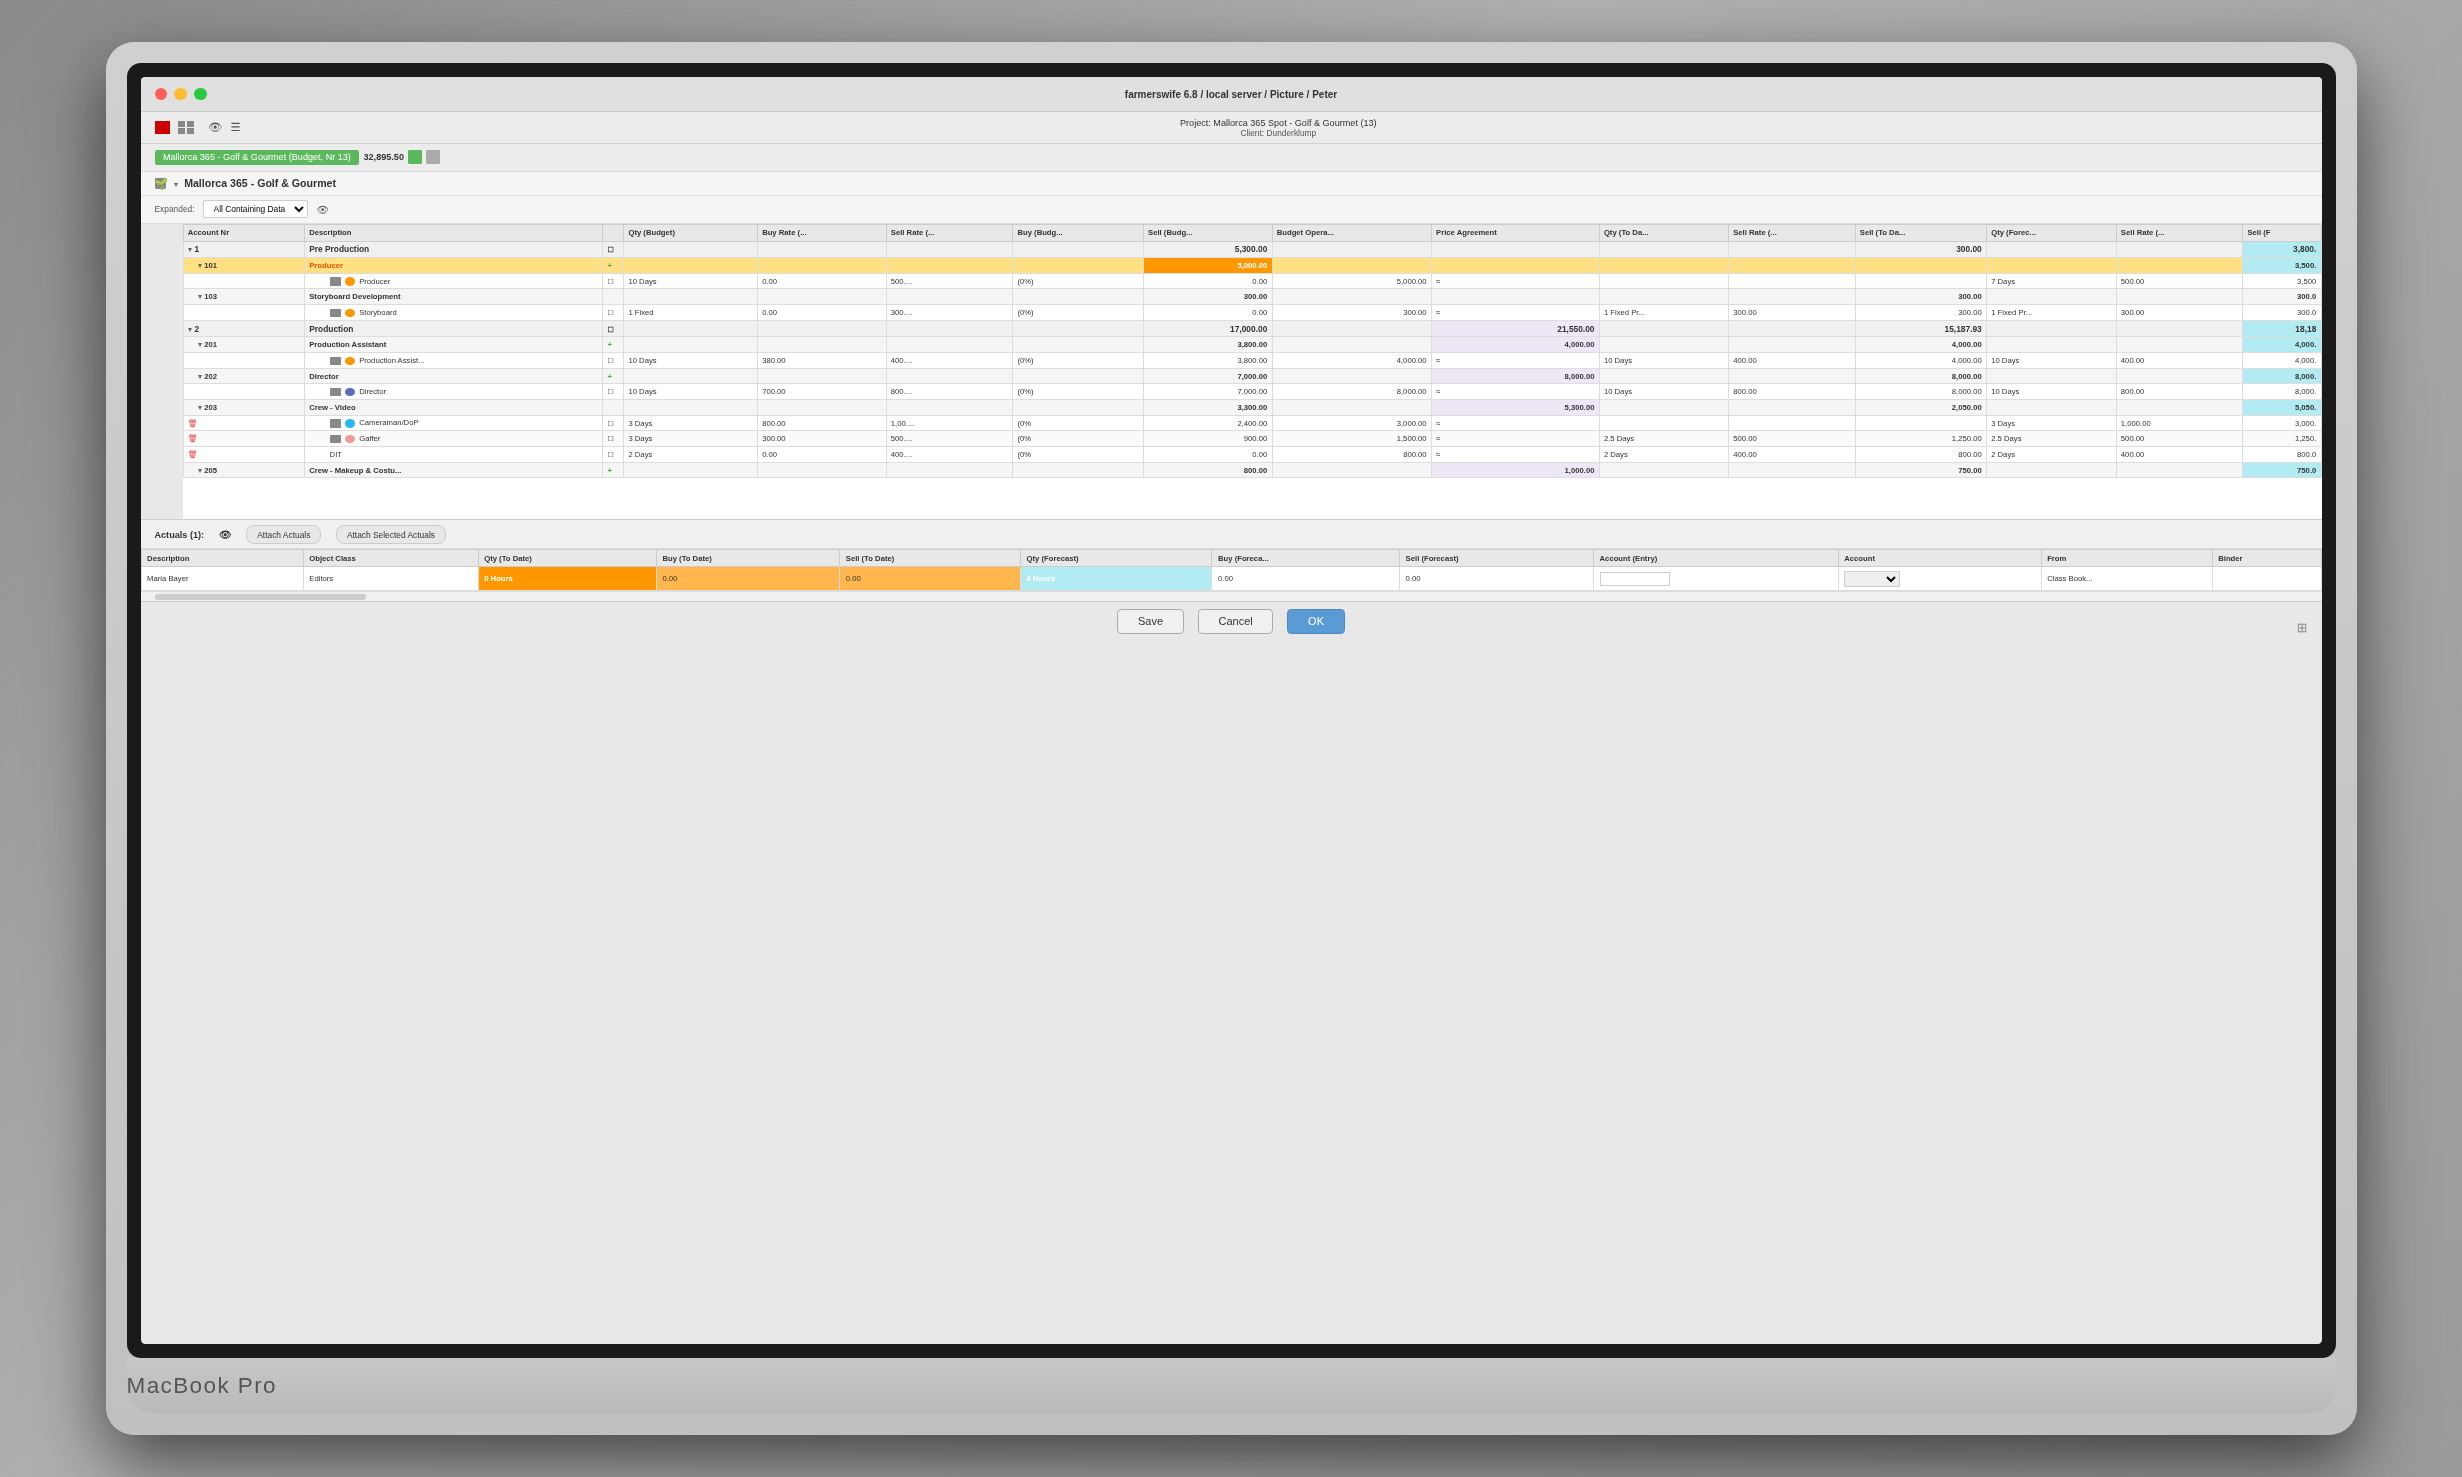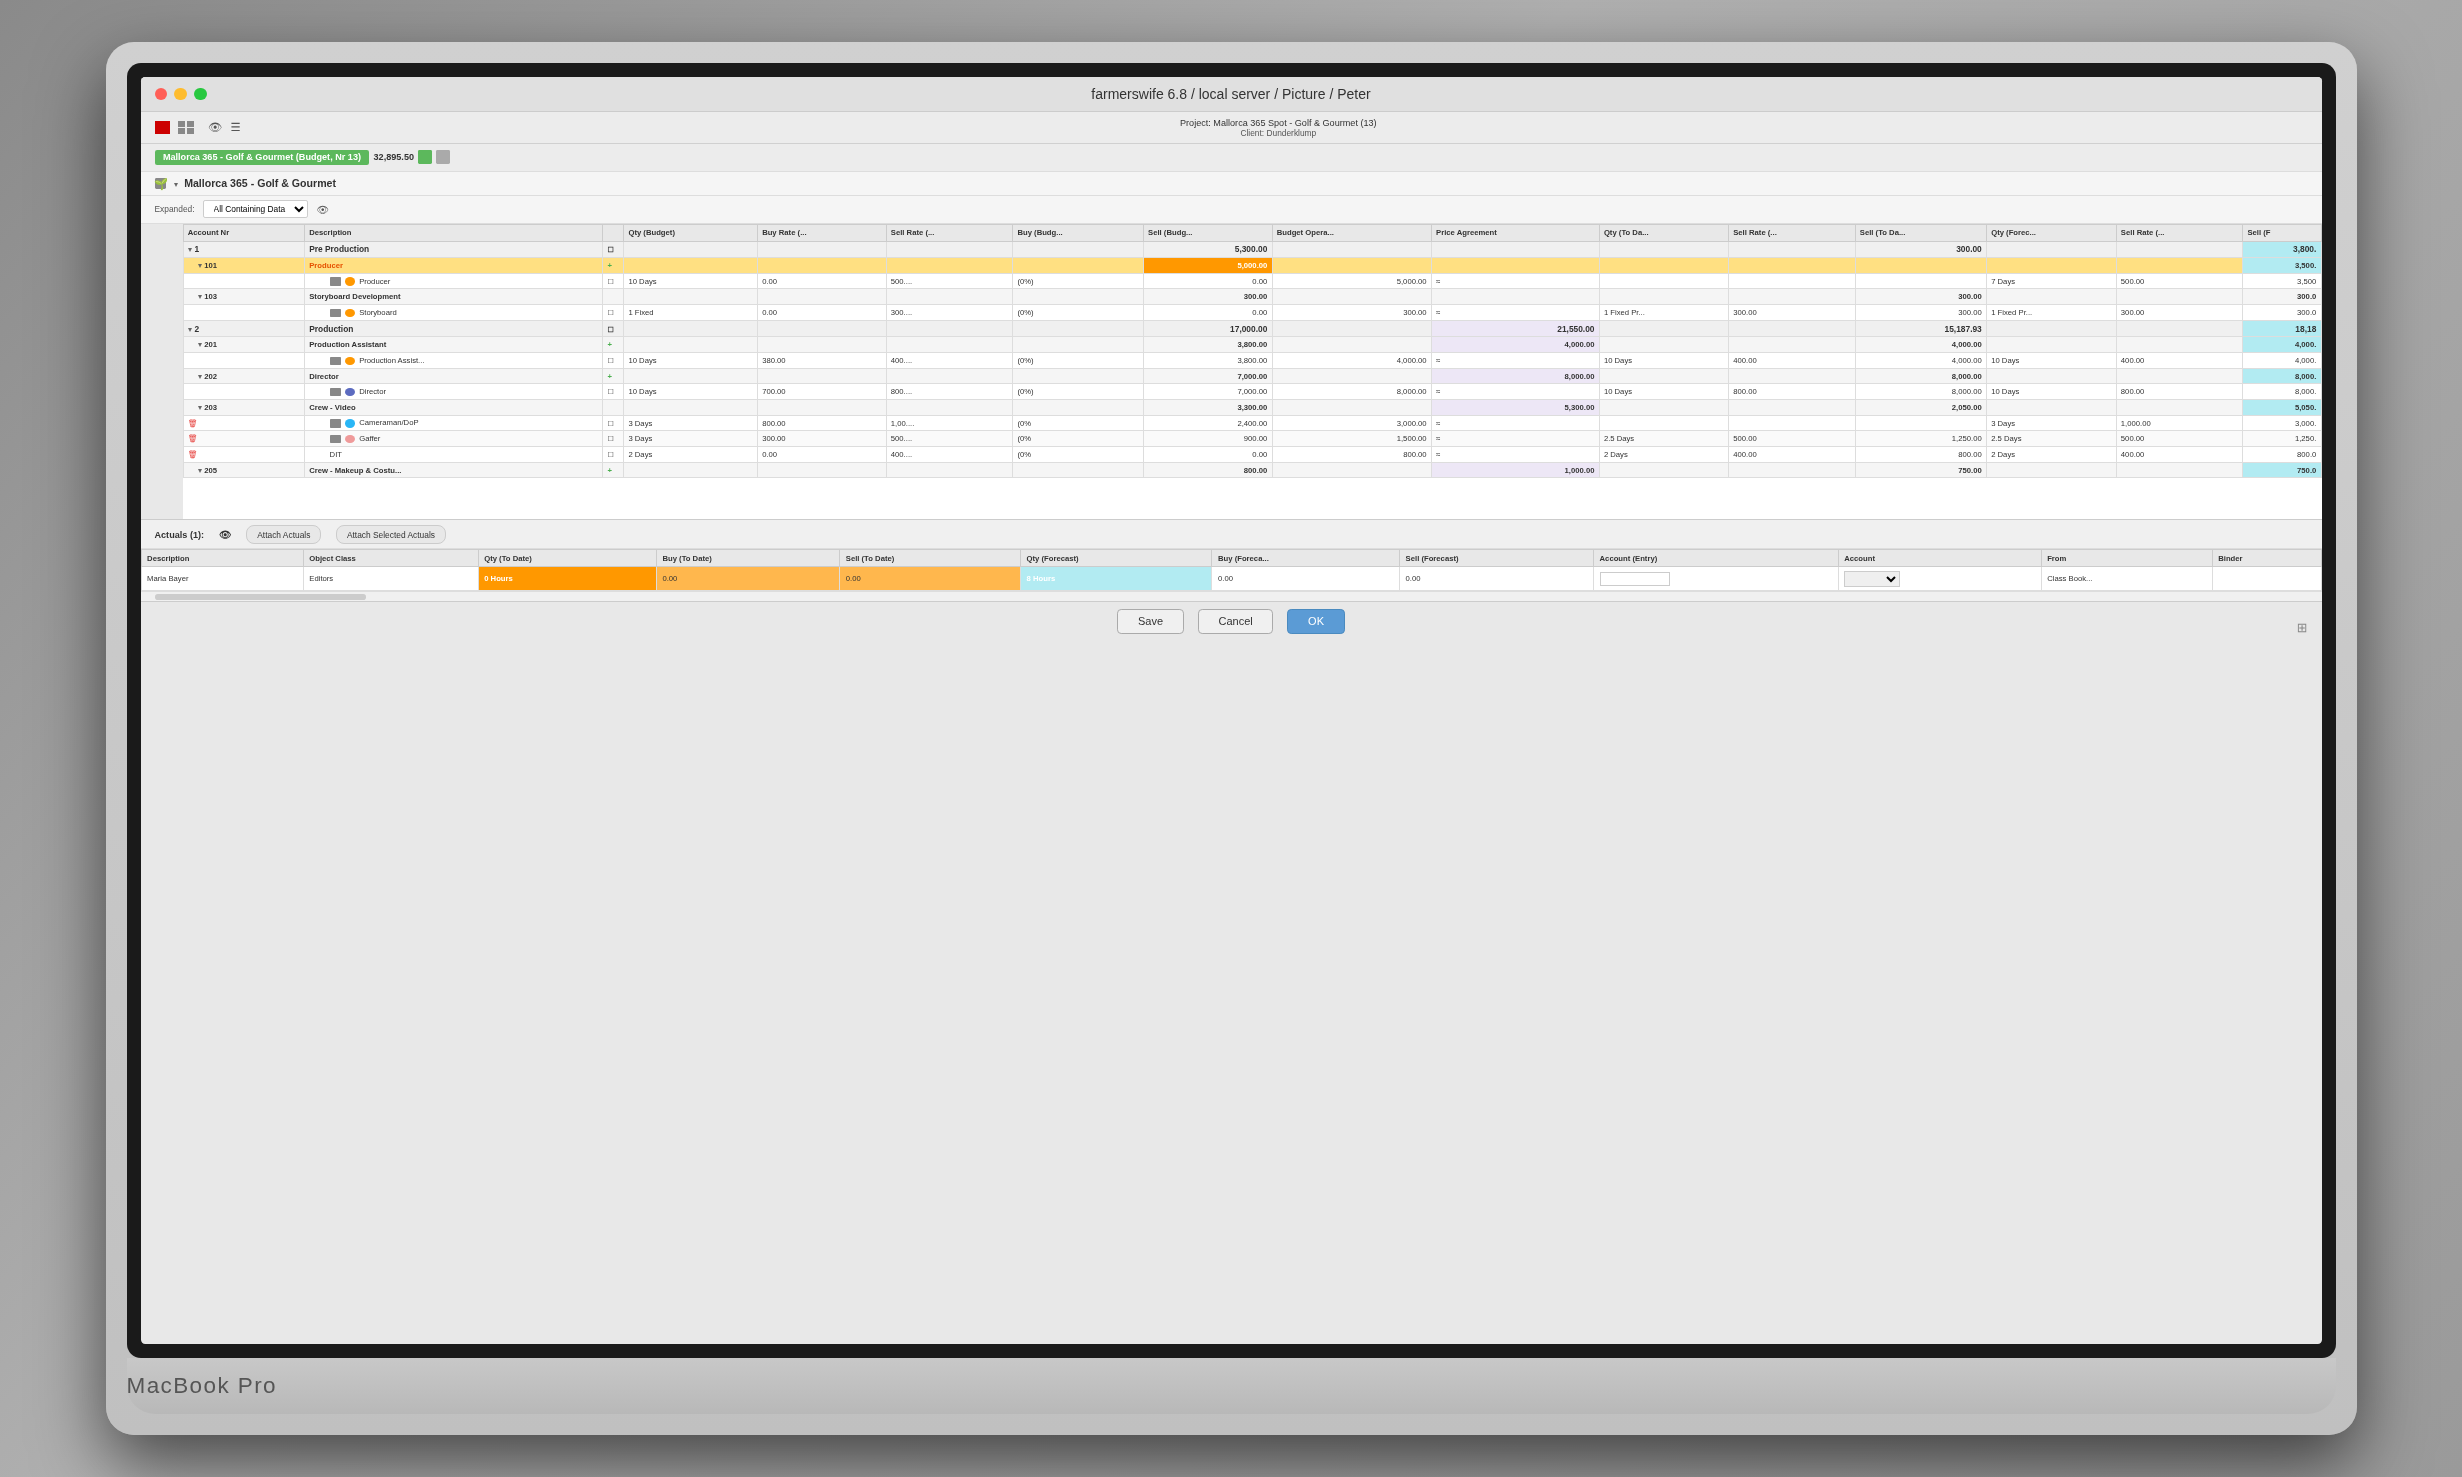--- a/index.html
+++ b/index.html
@@ -86,23 +86,23 @@
       border-radius: 50%;
     }
     .tl-red { background: #ff5f57; }
     .tl-yellow { background: #febc2e; }
     .tl-green { background: #28c840; }
 
     .title-text {
       position: absolute;
       left: 50%;
       transform: translateX(-50%);
-      font-size: 14px;
-      color: #333;
-      font-weight: 400;
+      font-size: 10px;
+      color: #333;
+      font-weight: 700;
     }
 
     
     .toolbar {
       background: #ececec;
       height: 32px;
       display: flex;
       align-items: center;
       padding: 0 14px;
       gap: 8.4px;
@@ -118,21 +118,21 @@
       gap: 7px;
       border-bottom: 0.7px solid #ddd;
     }
 
     .budget-tag {
       background: #5cb85c;
       color: white;
       padding: 2.8px 8.4px;
       border-radius: 2.1px;
       font-size: 9.1px;
-      font-weight: 700;
+      font-weight: 400;
     }
 
     .budget-amount {
       font-size: 9.1px;
       font-weight: 600;
       color: #333;
     }
 
     
     .section-header {

